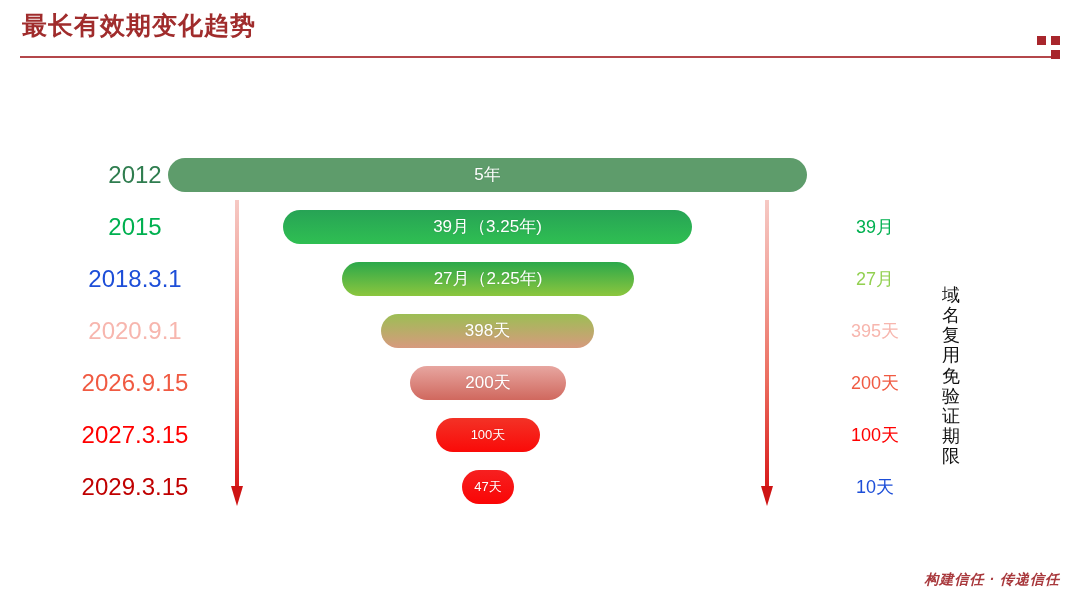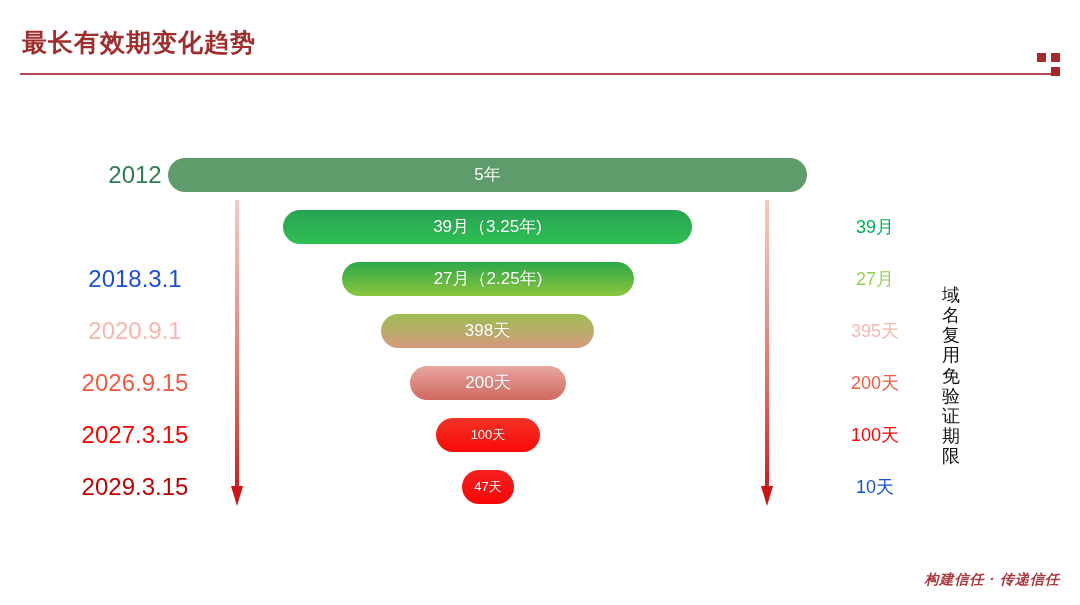--- a/index.html
+++ b/index.html
@@ -11,21 +11,21 @@
     height: 605px;
     background: #ffffff;
     font-family: "Liberation Sans", "DejaVu Sans", sans-serif;
     overflow: hidden;
     position: relative;
   }
 
   
   #slide-header {
     position: absolute;
-    left: 0; top: 17px;
+    left: 0; top: 0;
     width: 1080px;
     height: 70px;
   }
   #page-title {
     position: absolute;
     left: 22px;
     top: 9px;
     font-size: 25px;
     font-weight: bold;
     color: #A02C2C;
@@ -204,20 +204,21 @@
   </div>
 
   <div id="rows-container">
       <div class="chart-row" style="top: 88px;">
         <div class="row-year" style="color: rgb(47, 125, 79);">2012</div>
         <div class="row-bar" style="left: 168px; width: 639px; background: rgb(94, 156, 107);">
           <span class="bar-label">5年</span>
         </div>
       </div>
       <div class="chart-row" style="top: 140px;">
+        <div class="row-year" style="color: rgb(0, 176, 80);">2015</div>
         <div class="row-bar" style="left: 283px; width: 409px; background: linear-gradient(rgb(39, 163, 85) 0%, rgb(47, 191, 82) 100%);">
           <span class="bar-label">39月（3.25年)</span>
         </div>
         <div class="row-right" style="color: rgb(0, 176, 80);">39月</div>
       </div>
       <div class="chart-row" style="top: 192px;">
         <div class="row-year" style="color: #1d4ed8;">2018.3.1</div>
         <div class="row-bar" style="left: 342px; width: 292px; background: linear-gradient(rgb(43, 168, 74) 0%, rgb(140, 198, 62) 100%);">
           <span class="bar-label">27月（2.25年)</span>
         </div>

